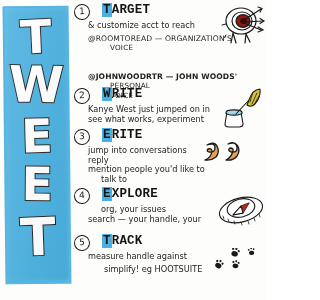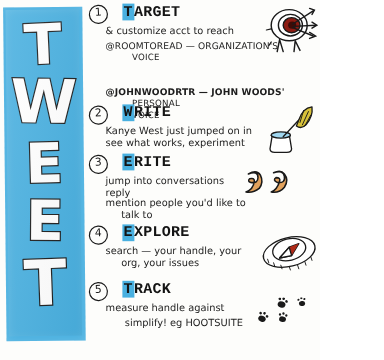--- a/index.html
+++ b/index.html
@@ -154,22 +154,22 @@
         <span class="ln ind">talk to</span>
       </div>
     </div>
 
     <div class="sect s4">
       <div class="head">
         <div class="num">4</div>
         <div class="title"><span class="cap">E</span><span>XPLORE</span></div>
       </div>
       <div class="body">
+        <span class="ln ind">org, your issues</span>
         <span class="ln">search — your handle, your</span>
-        <span class="ln ind">org, your issues</span>
       </div>
     </div>
 
     <div class="sect s5">
       <div class="head">
         <div class="num">5</div>
         <div class="title"><span class="cap">T</span><span>RACK</span></div>
       </div>
       <div class="body">
         <span class="ln">measure handle against</span>

